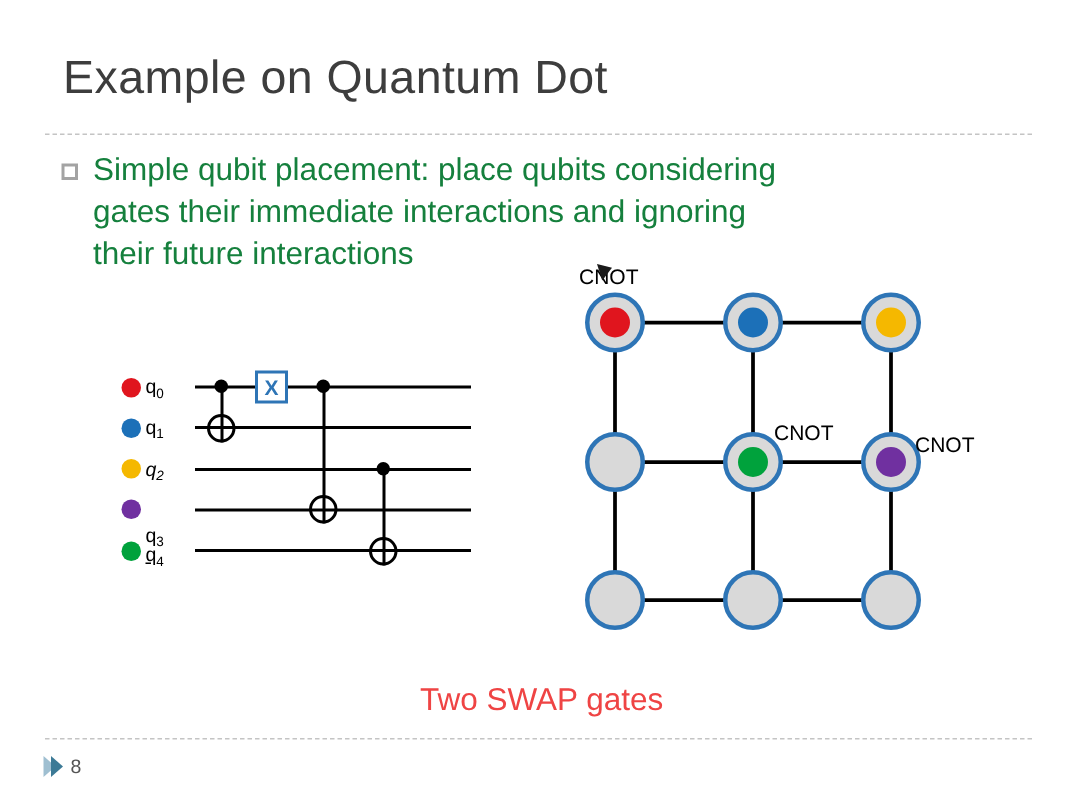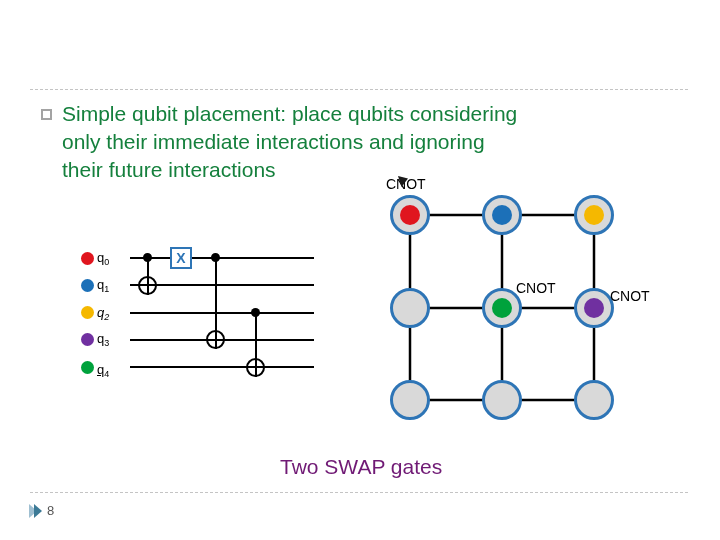--- a/index.html
+++ b/index.html
@@ -39,52 +39,53 @@
   .qd-node { position:absolute; width:40px; height:40px; border-radius:50%;
              background:var(--node-fill,#d9d9d9); border:3px solid var(--grid-border,#2e75b6);
              display:flex; align-items:center; justify-content:center; }
   .qd-dot { width:20px; height:20px; border-radius:50%; }
   .cnot-label { position:absolute; font-size:14px; color:#000; white-space:nowrap; }
   .cnot-top { left:1px; top:-14px; }
   .cnot-mid { left:131px; top:90px; }
   .cnot-right { left:225px; top:98px; }
 
   .pointer { position:absolute; left:397px; top:176px; }
-  .caption { position:absolute; left:280px; top:455px; font-size:21px; color:#701a75; white-space:nowrap; }
+  .caption { position:absolute; left:280px; top:455px; font-size:21px; color:#ef4444; white-space:nowrap; }
   .footer-glyph { position:absolute; left:26px; top:501px; }
   .pagenum { position:absolute; left:47px; top:503px; font-size:13px; color:#555; }
 </style>
 </head>
 <body>
 
 <div class="slide">
 
+  <h1 class="title">Example on Quantum Dot</h1>
   <div class="rule rule-top"></div>
 
   <span class="bullet-square"></span>
   <div class="bullet-text">
     <div>Simple qubit placement: place qubits considering</div>
-    <div>only their immediate interactions and ignoring</div>
+    <div>gates their immediate interactions and ignoring</div>
     <div>their future interactions</div>
   </div>
 
   <div class="circuit">
     <div>
         <div class="wire" style="top: 17px;"></div>
         <div class="qdot" style="top: 11.5px; background: rgb(224, 21, 30);"></div>
         <div class="qlab" style="top: 10px;"><span>q</span><span class="q-sub">0</span></div>
         <div class="wire" style="top: 44.25px;"></div>
         <div class="qdot" style="top: 38.75px; background: rgb(28, 112, 184);"></div>
         <div class="qlab" style="top: 37.25px;"><span>q</span><span class="q-sub">1</span></div>
         <div class="wire" style="top: 71.5px;"></div>
         <div class="qdot" style="top: 66px; background: rgb(245, 184, 0);"></div>
         <div class="qlab" style="top: 64.5px; font-style: italic;"><span>q</span><span class="q-sub">2</span></div>
         <div class="wire" style="top: 98.75px;"></div>
         <div class="qdot" style="top: 93.25px; background: rgb(112, 48, 160);"></div>
-        <div class="qlab" style="top: 91px;"><span>q</span><span class="q-sub">3</span></div>
+        <div class="qlab" style="top: 109px;"><span>q</span><span class="q-sub">3</span></div>
         <div class="wire" style="top: 126px;"></div>
         <div class="qdot" style="top: 120.5px; background: rgb(0, 162, 60);"></div>
         <div class="qlab" style="top: 122px; text-decoration: underline;"><span>q</span><span class="q-sub">4</span></div>
       </div>
     <div class="vline" style="left:67px;top:18px;height:37px"></div>
     <div class="vline" style="left:135px;top:18px;height:91px"></div>
     <div class="vline" style="left:175px;top:72px;height:65px"></div>
     <div class="ctl" style="left:63px;top:13px"></div>
     <div class="ctl" style="left:131px;top:13px"></div>
     <div class="ctl" style="left:171px;top:68px"></div>

